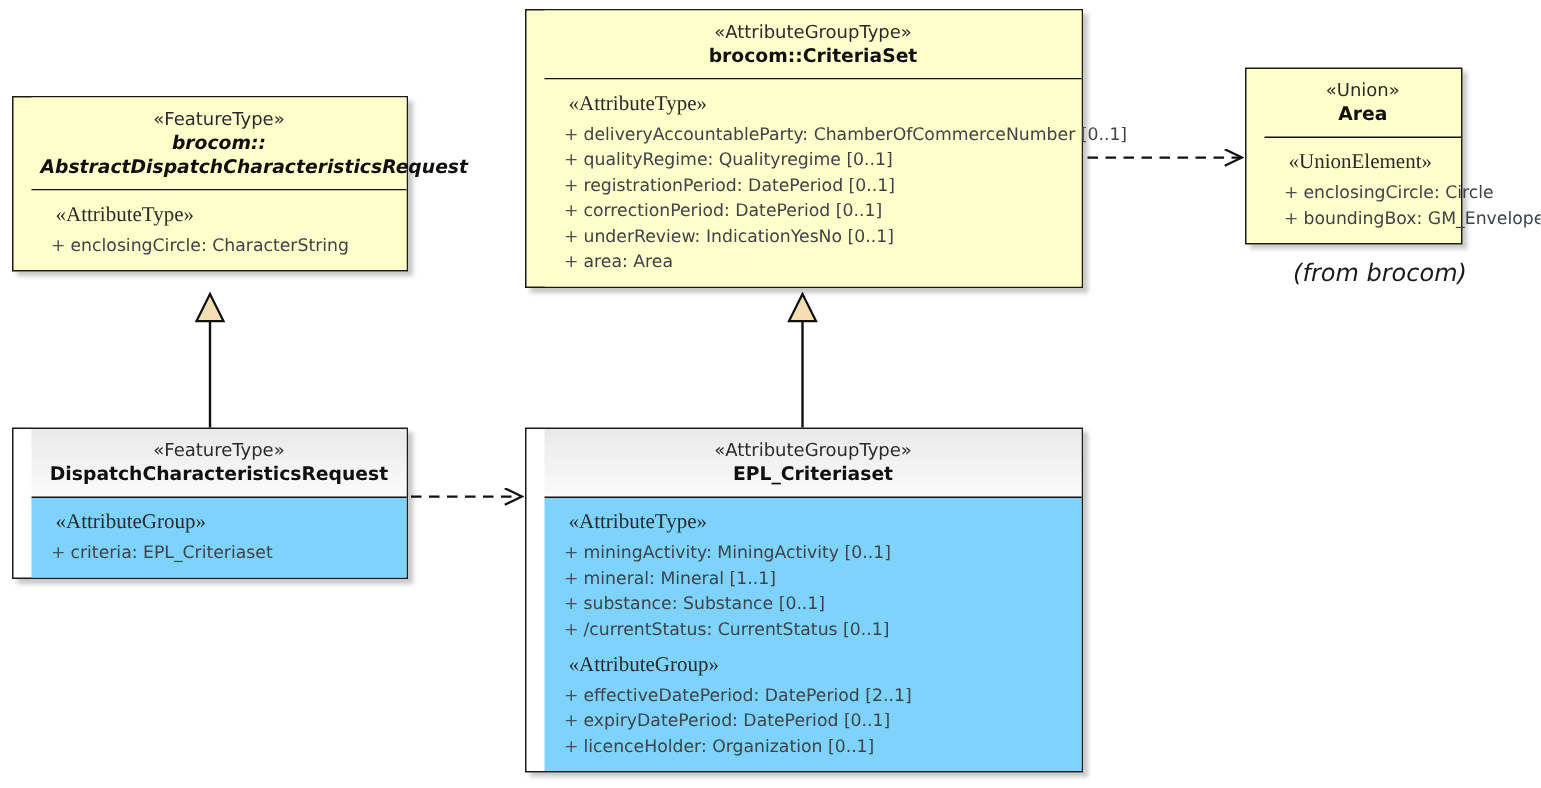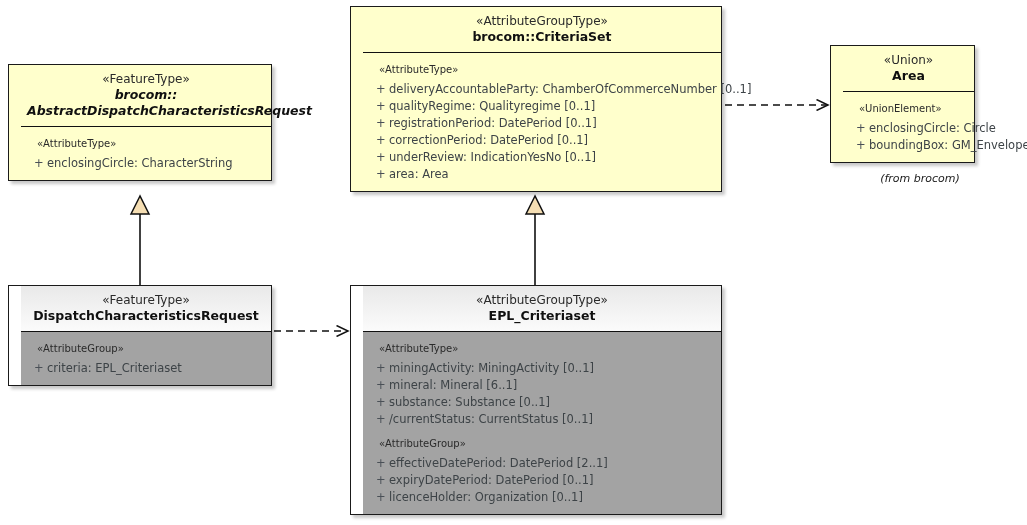--- a/index.html
+++ b/index.html
@@ -53,28 +53,29 @@
     font-style:italic;
     color:#101010;
     line-height:16px;
   }
 
   .cls-body{
     box-sizing:border-box;
     padding:8px 4px 8px 4px;
     background:inherit;
   }
-  .uml-class.white .cls-body{background:#a3a3a3;}
+  .uml-class.white .cls-body{background:#7dd3fc;}
 
   .grp-label{
-    font-size:10px;
+    font-size:14px;
     color:#2a2a2a;
     padding:0 0 3px 12px;
     line-height:17px;
     white-space:nowrap;
+    font-family:Liberation Serif, serif;
   }
   .grp-label.spaced{padding-top:7px;}
 
   .attr-row{
     display:flex;
     line-height:17px;
     font-size:11.5px;
     color:#3d4347;
     white-space:nowrap;
   }
@@ -82,21 +83,21 @@
     width:22px;
     padding-left:9px;
     box-sizing:border-box;
     color:#4a5057;
     flex:0 0 auto;
   }
   .attr-text{color:#3d4347;}
 
   .note-from{
     position:absolute;
-    font-size:11px;
+    font-size:16px;
     font-style:italic;
     color:#1a1a1a;
     text-align:center;
     white-space:nowrap;
   }
 
   svg.links{position:absolute;left:0;top:0;width:1027px;height:525px;pointer-events:none;}
 </style>
 </head>
 <body>
@@ -217,21 +218,21 @@
       <div class="cls-name">EPL_Criteriaset</div>
     </div>
     <div class="cls-body">
       <div class="grp-label">«AttributeType»</div>
       <div class="attr-row">
         <span class="attr-vis">+</span>
         <span class="attr-text">miningActivity: MiningActivity [0..1]</span>
       </div>
       <div class="attr-row">
         <span class="attr-vis">+</span>
-        <span class="attr-text">mineral: Mineral [6..1]</span>
+        <span class="attr-text">mineral: Mineral [1..1]</span>
       </div>
       <div class="attr-row">
         <span class="attr-vis">+</span>
         <span class="attr-text">substance: Substance [0..1]</span>
       </div>
       <div class="attr-row">
         <span class="attr-vis">+</span>
         <span class="attr-text">/currentStatus: CurrentStatus [0..1]</span>
       </div>
 

